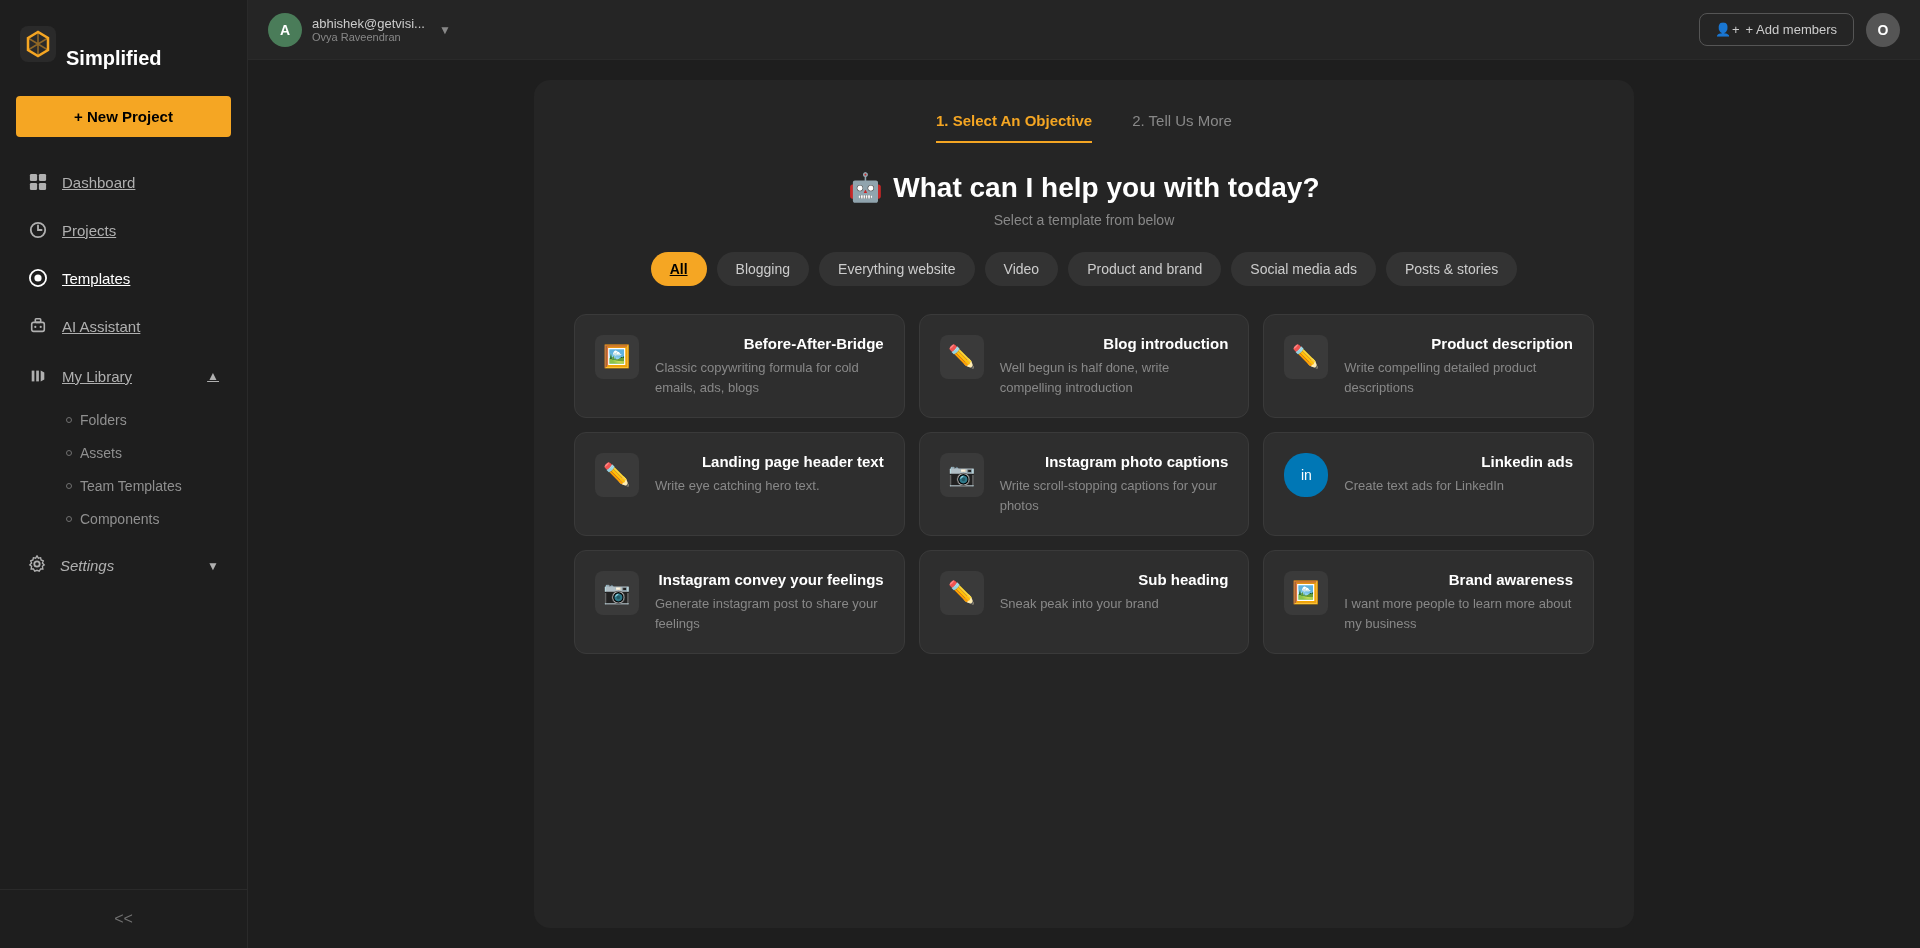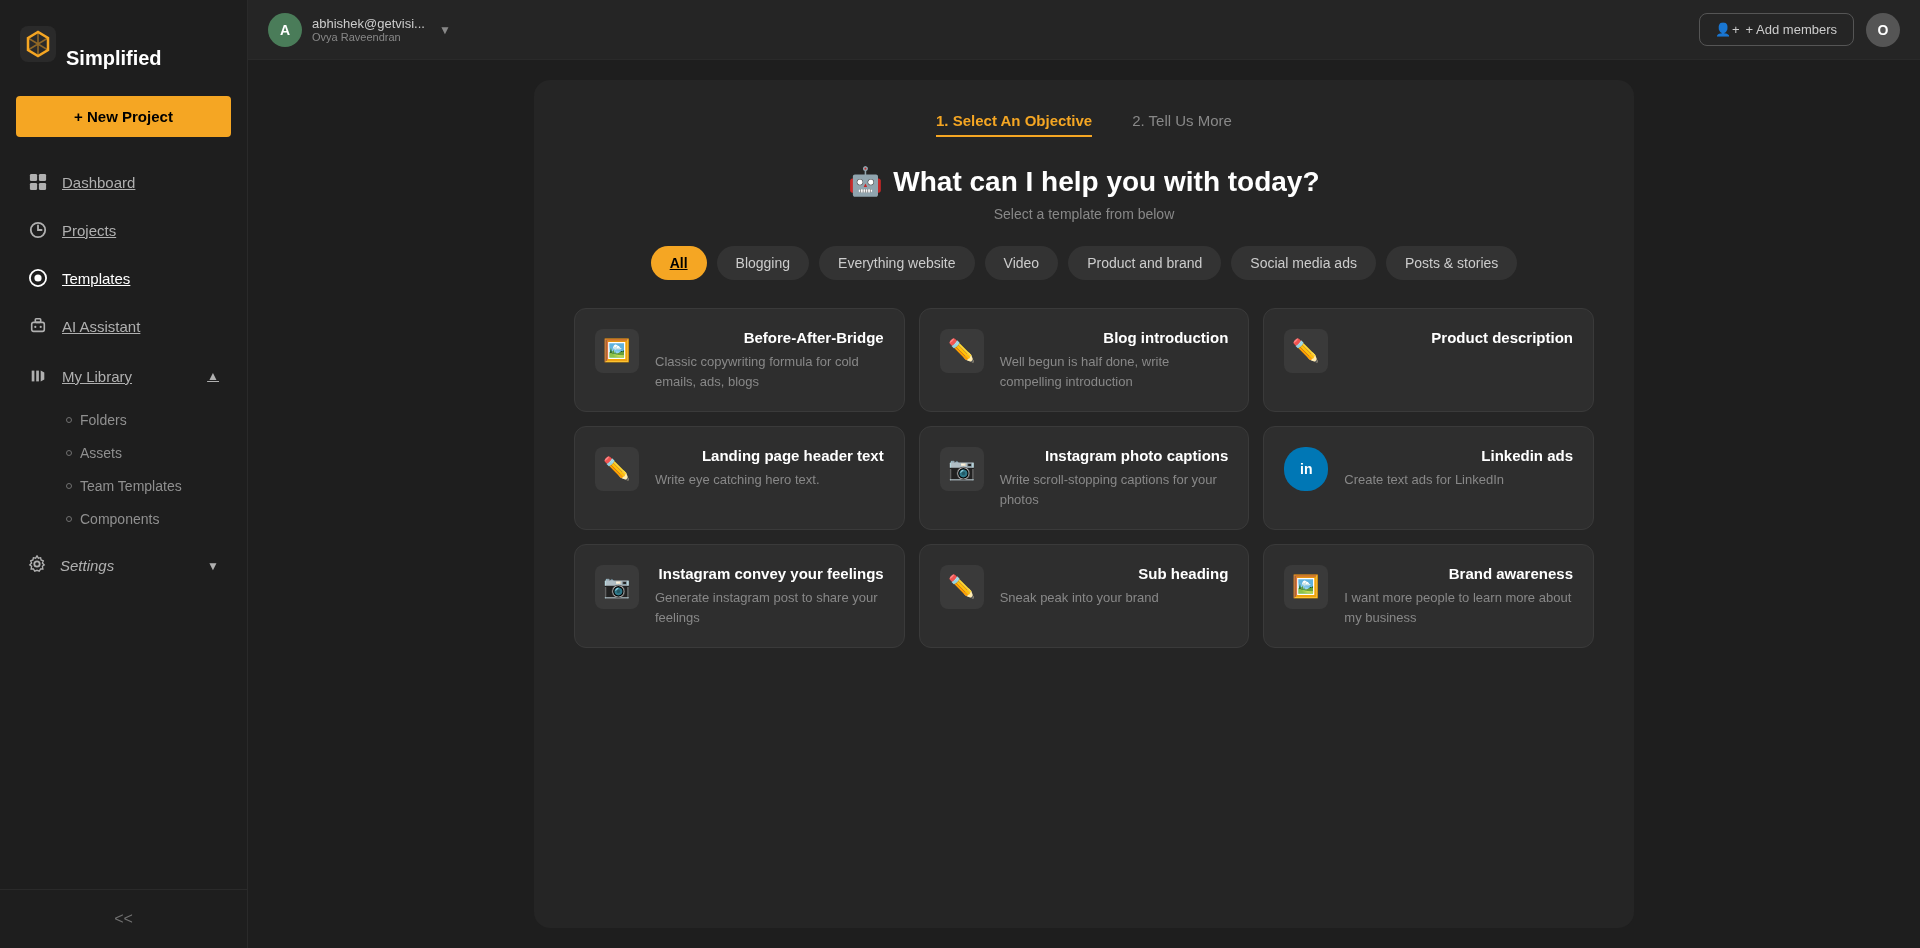--- a/index.html
+++ b/index.html
@@ -227,21 +227,21 @@
     
     .stepper {
       display: flex;
       gap: 40px;
       margin-bottom: 28px;
     }
     .step {
       font-size: 15px;
       color: #888;
       cursor: pointer;
-      padding-bottom: 6px;
+      padding-bottom: 12px;
       border-bottom: 2px solid transparent;
     }
     .step.active {
       color: #f5a623;
       border-bottom: 2px solid #f5a623;
       font-weight: 600;
     }
 
     
     .wizard-heading {
@@ -521,39 +521,40 @@
           <div class="card-icon">✏️</div>
           <div class="card-content">
             <div class="card-title">Blog introduction</div>
             <div class="card-desc">Well begun is half done, write compelling introduction</div>
           </div>
         </div>
         <div class="template-card">
           <div class="card-icon">✏️</div>
           <div class="card-content">
             <div class="card-title">Product description</div>
+            <div class="card-desc">Write compelling detailed product descriptions</div>
           </div>
         </div>
 
         <div class="template-card">
           <div class="card-icon">✏️</div>
           <div class="card-content">
             <div class="card-title">Landing page header text</div>
             <div class="card-desc">Write eye catching hero text.</div>
           </div>
         </div>
         <div class="template-card">
           <div class="card-icon">📷</div>
           <div class="card-content">
             <div class="card-title">Instagram photo captions</div>
             <div class="card-desc">Write scroll-stopping captions for your photos</div>
           </div>
         </div>
         <div class="template-card">
-          <div class="card-icon" style="background:#0077b5;color:#fff;font-weight:700;font-size:14px;border-radius:21px;">in</div>
+          <div class="card-icon" style="background:#0077b5;color:#fff;font-weight:400;font-size:14px;border-radius:21px;">in</div>
           <div class="card-content">
             <div class="card-title">Linkedin ads</div>
             <div class="card-desc">Create text ads for LinkedIn</div>
           </div>
         </div>
 
         <div class="template-card">
           <div class="card-icon">📷</div>
           <div class="card-content">
             <div class="card-title">Instagram convey your feelings</div>

